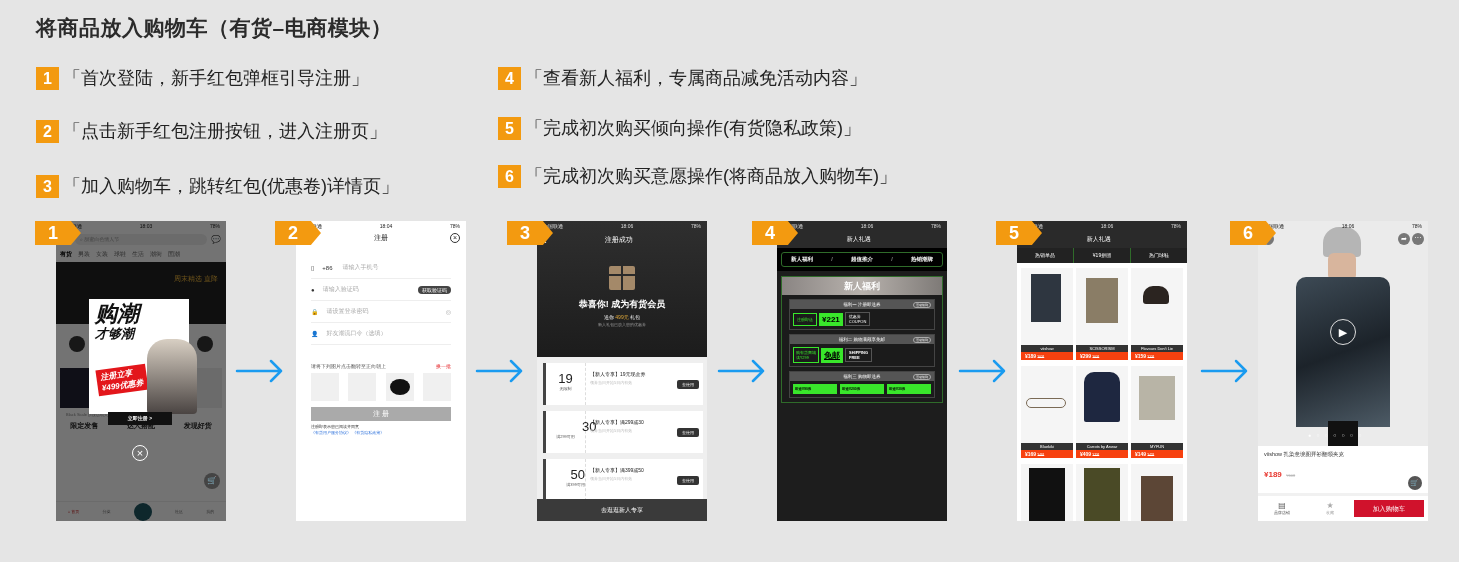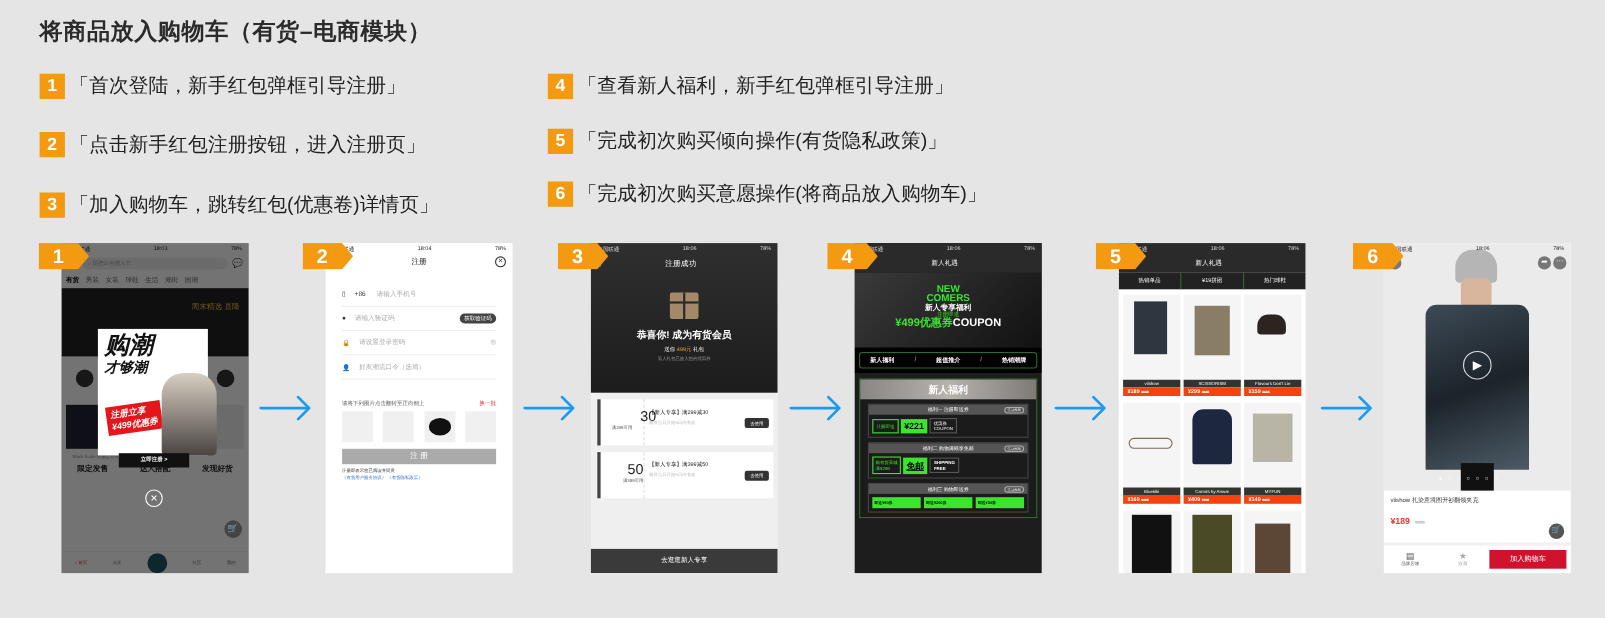--- a/index.html
+++ b/index.html
@@ -40,21 +40,21 @@
 <div class="step" style="left:36px;top:119px;">
   <span class="num">2</span>
   <span>「点击新手红包注册按钮，进入注册页」</span>
 </div>
 <div class="step" style="left:36px;top:174px;">
   <span class="num">3</span>
   <span>「加入购物车，跳转红包(优惠卷)详情页」</span>
 </div>
 <div class="step" style="left:498px;top:66px;">
   <span class="num">4</span>
-  <span>「查看新人福利，新手红包弹框引导注册」</span>
+  <span>「查看新人福利，专属商品减免活动内容」</span>
 </div>
 <div class="step" style="left:498px;top:116px;">
   <span class="num">5</span>
   <span>「完成初次购买倾向操作(有货隐私政策)」</span>
 </div>
 <div class="step" style="left:498px;top:164px;">
   <span class="num">6</span>
   <span>「完成初次购买意愿操作(将商品放入购物车)」</span>
 </div>
 
@@ -207,20 +207,31 @@
     <div style="width:26px;height:24px;margin:18px auto 8px;background:#a48969;border-radius:2px;position:relative;">
         <span style="position:absolute;left:12px;top:0;width:2px;height:24px;background:#2a2a2a;"></span>
         <span style="position:absolute;left:0;top:8px;width:26px;height:2px;background:#2a2a2a;"></span>
       </div>
     <div style="text-align:center;font-size:9px;font-weight:bold;">恭喜你! 成为有货会员</div>
     <div style="text-align:center;font-size:5px;margin-top:3px;"><span>送你</span> <span style="color:#e0a93a;">499元</span> <span>礼包</span></div>
     <div style="text-align:center;font-size:4px;color:#999;margin-top:2px;">新人礼包已放入您的优惠券</div>
   </div>
   <div class="coupon">
     <div style="width:40px;text-align:center;border-right:1px dashed #ddd;padding-top:8px;">
+        <div style="font-size:13px;">19</div>
+        <div style="font-size:4px;color:#555;">无限制</div>
+      </div>
+    <div style="flex:1;padding:8px 4px;">
+        <div style="font-size:5px;">【新人专享】19元现金券</div>
+        <div style="font-size:4px;color:#bbb;margin-top:3px;">领券当日开始5日内有效</div>
+      </div>
+    <div style="align-self:center;background:#333;color:#fff;font-size:4px;padding:2px 5px;margin-right:4px;border-radius:2px;">去使用</div>
+  </div>
+  <div class="coupon">
+    <div style="width:40px;text-align:center;border-right:1px dashed #ddd;padding-top:8px;">
         <div style="font-size:13px;padding-left:36px;">30</div>
         <div style="font-size:4px;color:#555;">满299可用</div>
       </div>
     <div style="flex:1;padding:8px 4px;">
         <div style="font-size:5px;">【新人专享】满299减30</div>
         <div style="font-size:4px;color:#bbb;margin-top:3px;">领券当日开始5日内有效</div>
       </div>
     <div style="align-self:center;background:#333;color:#fff;font-size:4px;padding:2px 5px;margin-right:4px;border-radius:2px;">去使用</div>
   </div>
   <div class="coupon">
@@ -241,27 +252,20 @@
   <div style="background:#2a2a2a;color:#fff;">
     <div class="sb" style="color:#ddd;">
         <span>中国联通</span>
         <span>18:06</span>
         <span>78%</span>
       </div>
     <div style="display:flex;align-items:center;padding:1px 6px 3px;">
       <span style="font-size:11px;">‹</span>
       <span style="flex:1;text-align:center;font-size:6px;margin-right:10px;">新人礼遇</span>
     </div>
-  </div>
-  <div style="height:68px;background:linear-gradient(135deg,#3a3a3a,#111);text-align:center;padding-top:10px;line-height:1.05;">
-    <div style="color:#39e62b;font-size:9px;font-weight:bold;">NEW</div>
-    <div style="color:#39e62b;font-size:9px;font-weight:bold;">COMERS</div>
-    <div style="color:#fff;font-size:7px;font-weight:bold;">新人专享福利</div>
-    <div style="color:#39e62b;font-size:5px;">注册即送</div>
-    <div style="font-size:10px;font-weight:bold;"><span style="color:#39e62b;">¥499优惠券</span><span style="color:#fff;">COUPON</span></div>
   </div>
   <div style="background:#000;padding:4px;">
     <div style="border:1px solid #2f6b2a;border-radius:3px;display:flex;justify-content:space-around;color:#fff;font-size:5.5px;font-weight:bold;padding:3px 0;">
       <span>新人福利</span>
         <span style="color:#888;">/</span>
       <span>超值推介</span>
         <span style="color:#888;">/</span>
       <span>热销潮牌</span>
     </div>
   </div>

